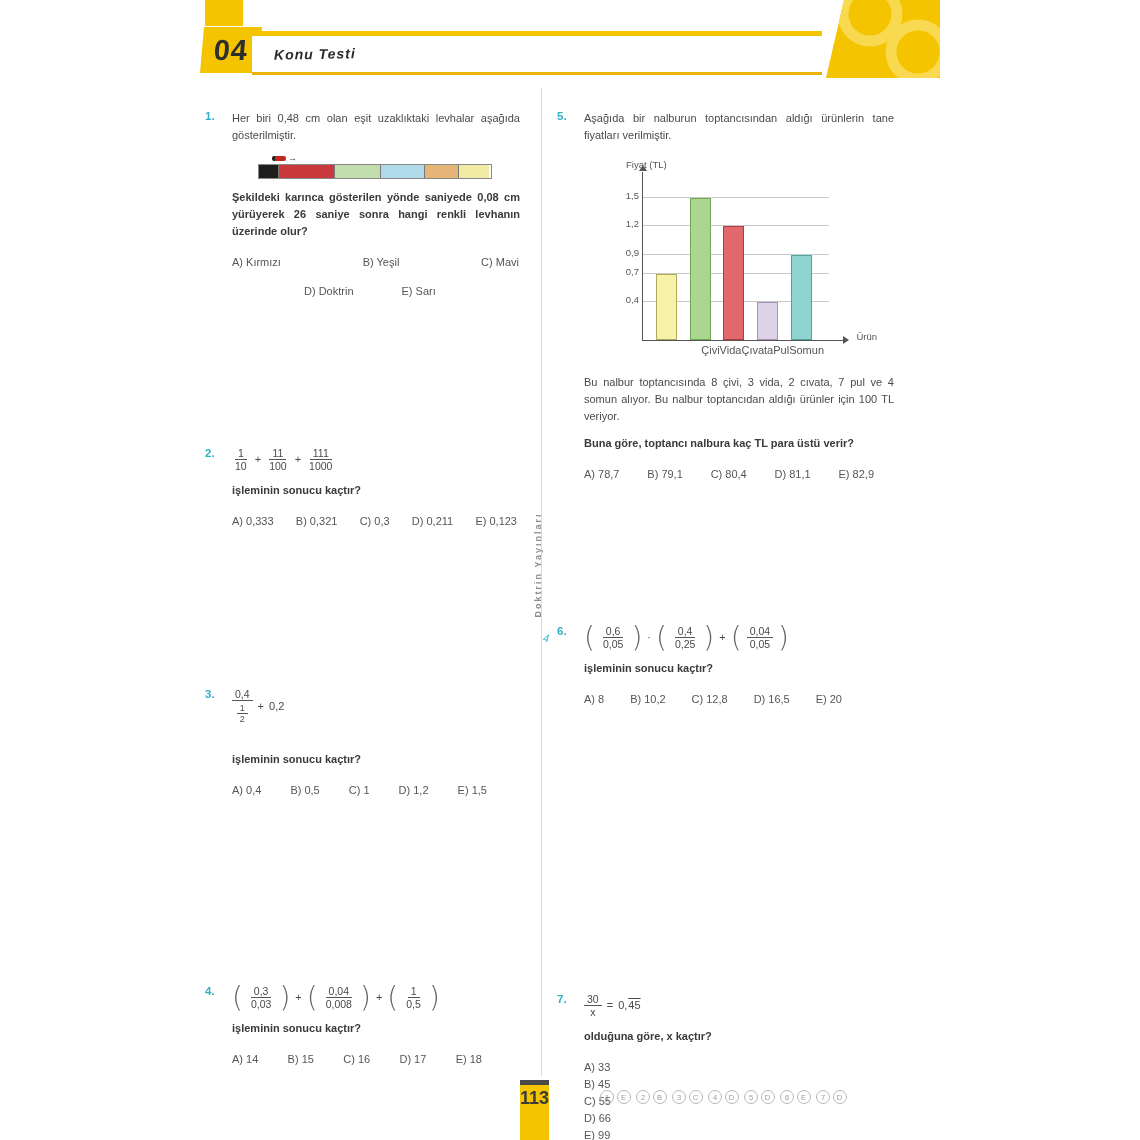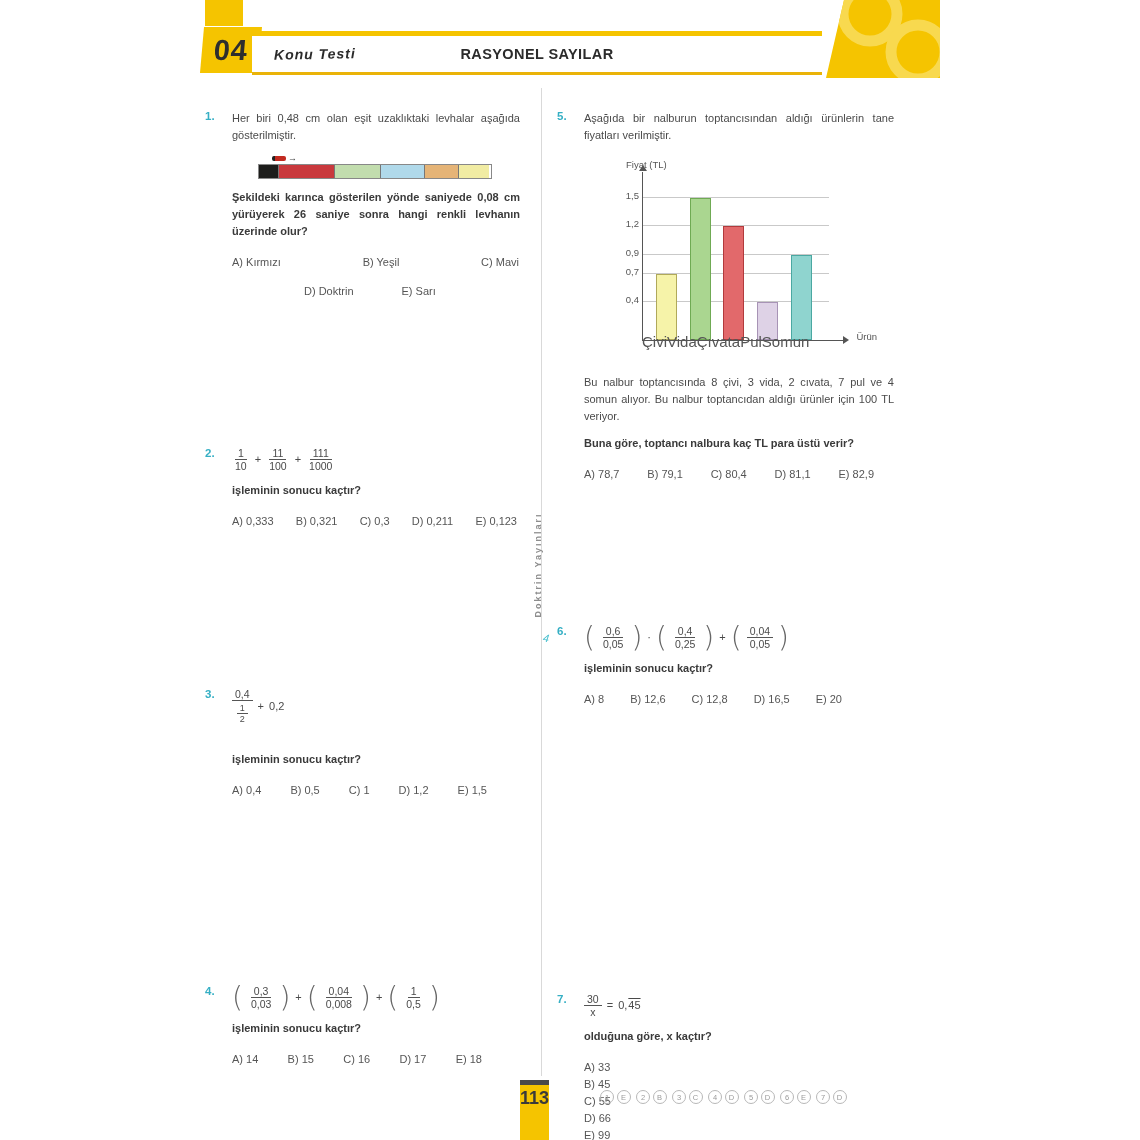--- a/index.html
+++ b/index.html
@@ -64,22 +64,22 @@
   
   .chart{position:relative;margin:14px 0 10px 28px;width:240px;height:206px;}
   .chart-ylabel{position:absolute;left:14px;top:0;font-size:9.5px;color:#555;}
   .plot{position:absolute;left:30px;top:14px;width:200px;height:168px;
     border-left:1px solid #555;border-bottom:1px solid #555;}
   .gridline{position:absolute;left:0;right:14px;height:1px;background:#c9c9c9;}
   .ticklabel{position:absolute;left:-28px;width:24px;text-align:right;font-size:9.5px;color:#555;}
   .bars{position:absolute;left:0;right:18px;bottom:0;height:100%;display:flex;
     justify-content:space-evenly;align-items:flex-end;}
   .bar{width:21px;border:1px solid #666;box-sizing:border-box;}
-  .cat-labels{position:absolute;left:30px;top:172px;width:182px;display:flex;
-    justify-content:flex-start;font-size:15px;color:#555;}
+  .cat-labels{position:absolute;left:30px;top:184px;width:182px;display:flex;
+    justify-content:flex-end;font-size:11px;color:#555;}
   .cat-labels span{text-align:center;}
   .y-arrow{position:absolute;left:-4px;top:-7px;width:0;height:0;
     border-left:4px solid transparent;border-right:4px solid transparent;border-bottom:6px solid #555;}
   .x-arrow{position:absolute;right:-6px;bottom:-4px;width:0;height:0;
     border-top:4px solid transparent;border-bottom:4px solid transparent;border-left:6px solid #555;}
   .chart-xlabel{position:absolute;right:-34px;bottom:-5px;font-size:9.5px;color:#555;}
   
   .page-tab-top{position:absolute;left:520px;top:1080px;width:29px;height:5px;background:#4a4a4a;}
   .page-tab{position:absolute;left:520px;top:1085px;width:29px;height:55px;background:#f5c400;
     text-align:center;font-weight:bold;font-size:18px;color:#3a3a3a;padding-top:3px;box-sizing:border-box;}
@@ -91,21 +91,20 @@
 </style>
 </head>
 <body>
 
 <div class="top-tab"></div>
 <div class="num-badge">
   <span>04</span>
 </div>
 <div class="header-band">
   <span class="konu-testi">Konu Testi</span>
-  <span class="band-title">RASYONEL SAYILAR</span>
 </div>
 <div class="decor">
   <svg width="114" height="78" viewBox="0 0 114 78">
     <circle cx="44" cy="14" r="27" fill="none" stroke="#f8d94f" stroke-width="11"></circle>
     <circle cx="92" cy="52" r="27" fill="none" stroke="#f8d94f" stroke-width="11"></circle>
   </svg>
 </div>
 
 <div class="divider-line"></div>
 <div class="publisher">Doktrin Yayınları</div>
@@ -306,21 +305,21 @@
       <span class="paren">(</span>
       <span class="frac">
         <span class="num">0,04</span>
         <span class="den">0,05</span>
       </span>
       <span class="paren">)</span>
     </div>
     <p class="boldq">işleminin sonucu kaçtır?</p>
     <div class="opts" style="width:258px;">
       <span>A) 8</span>
-      <span>B) 12,6</span>
+      <span>B) 10,2</span>
       <span>C) 12,8</span>
       <span>D) 16,5</span>
       <span>E) 20</span>
     </div>
   </div>
 </div>
 
 <div class="question" style="left:557px;top:993px;">
   <span class="qnum">7.</span>
   <div class="qbody w-right">

